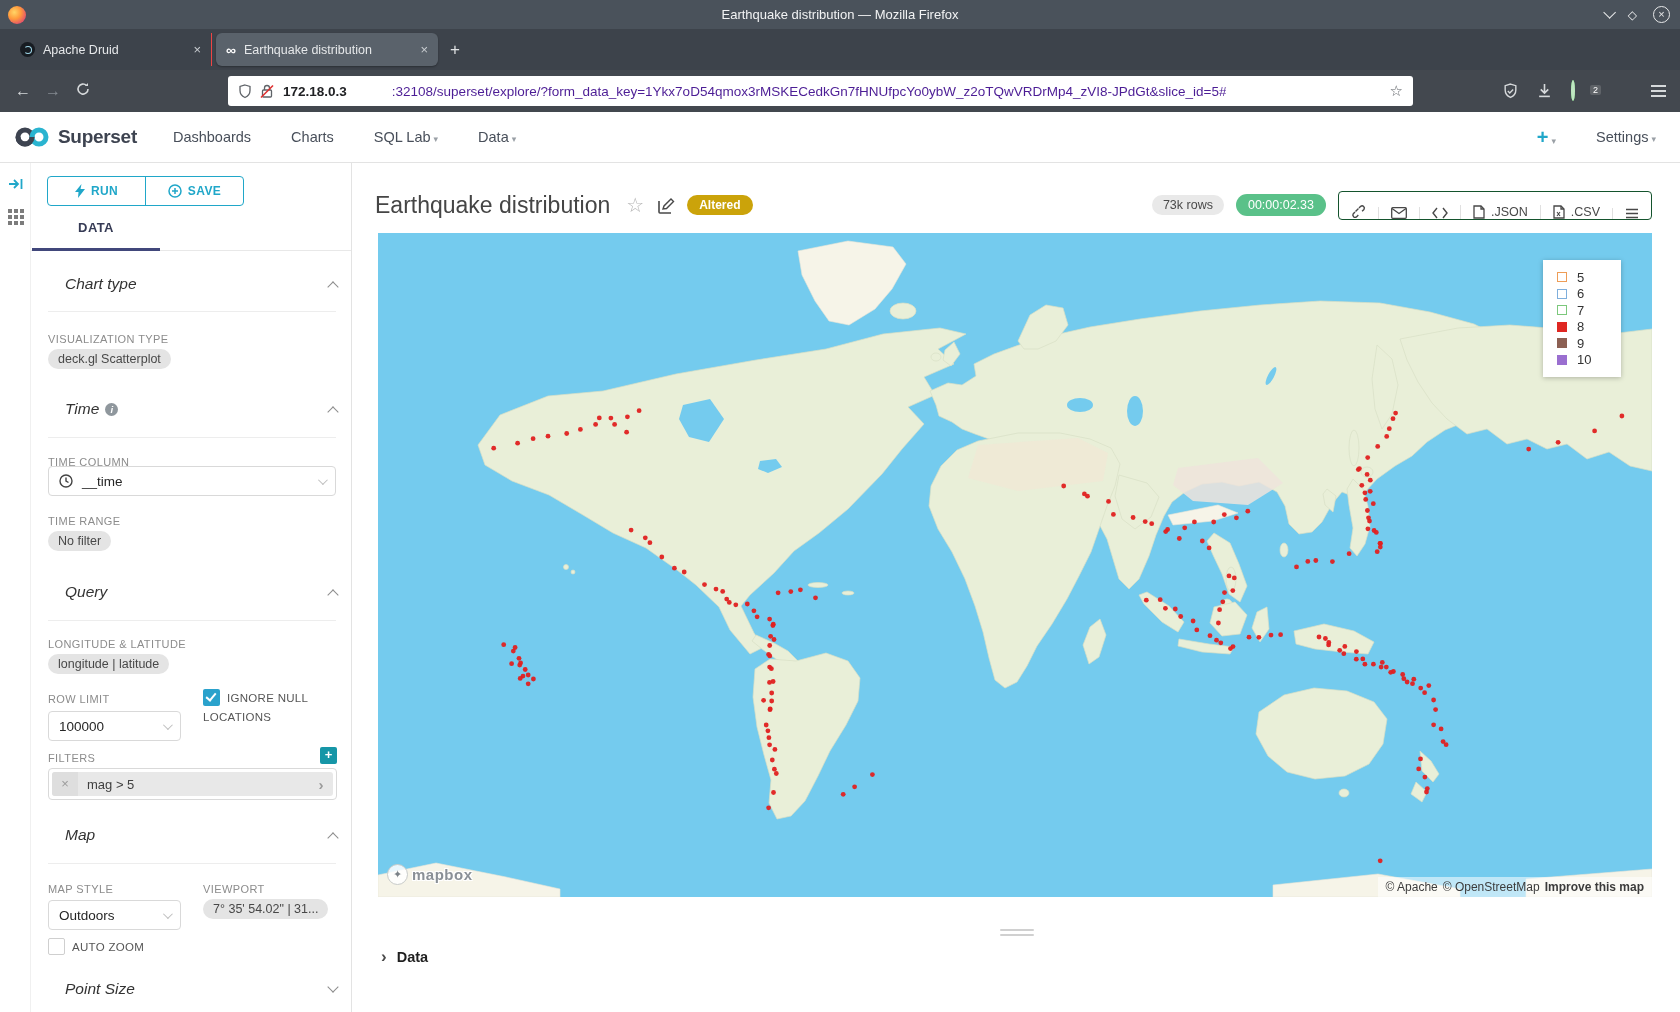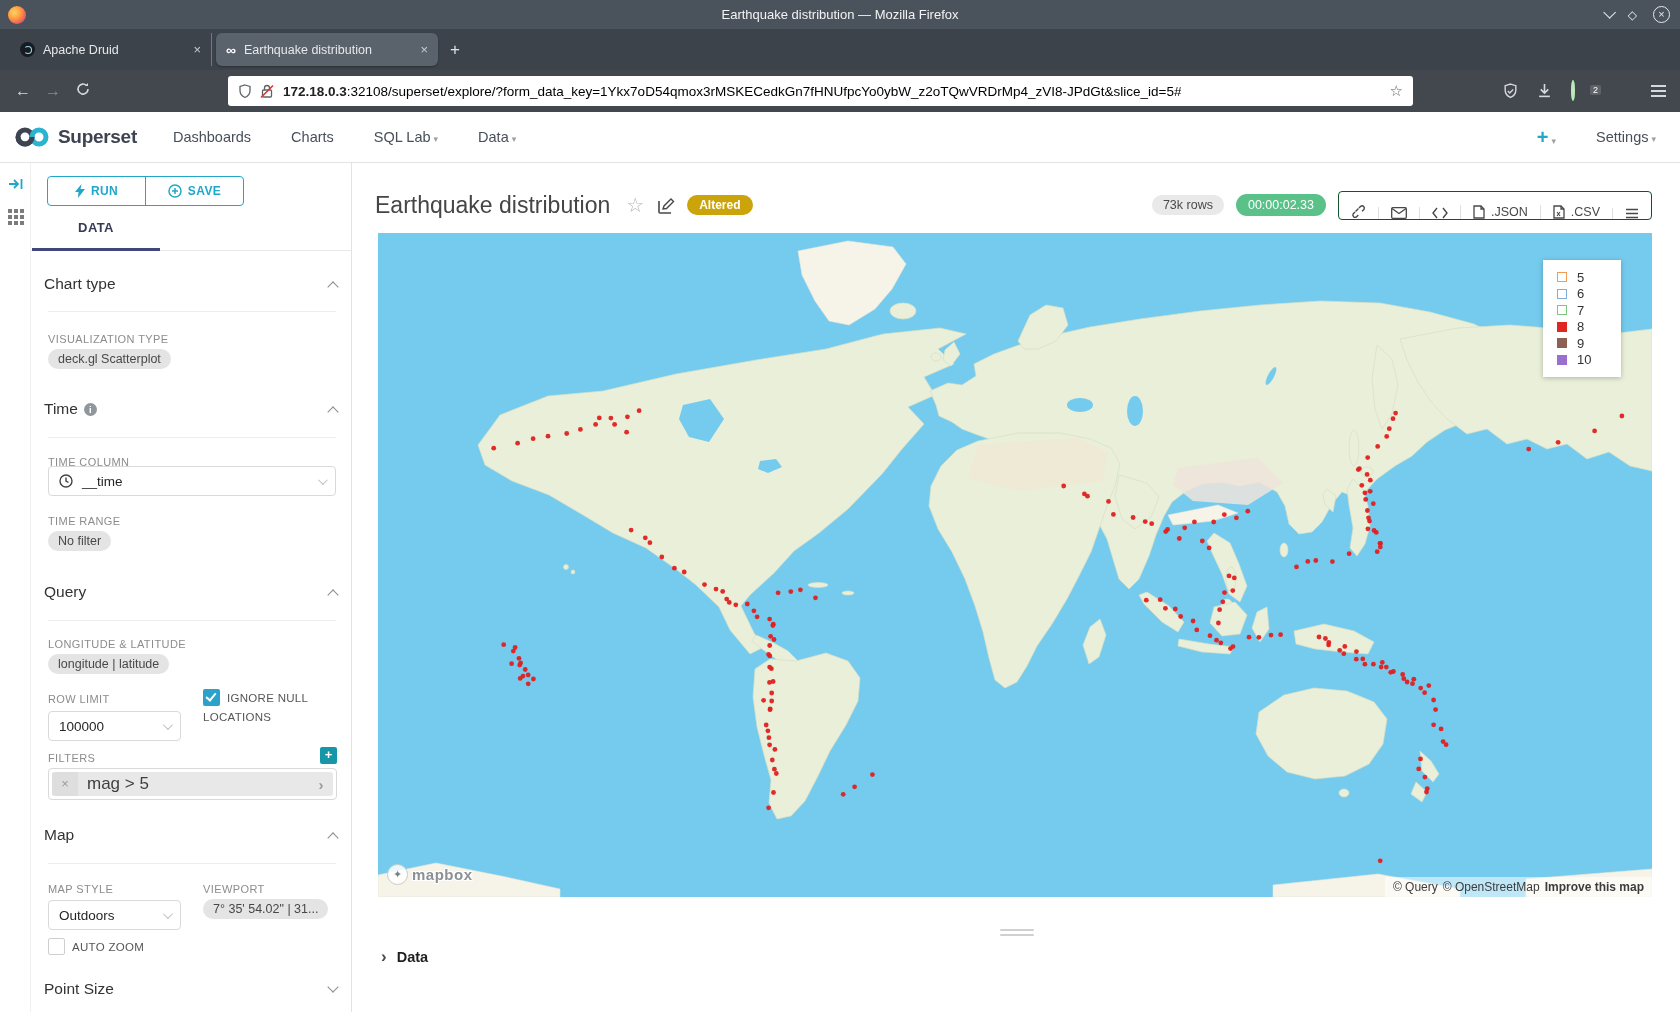--- a/index.html
+++ b/index.html
@@ -24,21 +24,21 @@
   .fav-druid { width:15px; height:15px; border-radius:50%; background:#171c22; display:flex; align-items:center; justify-content:center; }
   .fav-druid i { display:block; width:8px; height:8px; border:1.6px solid #9fd8ea; border-radius:50%; border-left-color:transparent; }
   .fav-superset { color:#fff; font-size:14px; font-weight:bold; line-height:1; }
   .newtab { color:#dfe1e3; font-size:17px; margin-left:12px; }
 
   .urlbar { position:absolute; left:0; top:70px; width:1680px; height:42px; background:#43484f; display:flex; align-items:center; }
   .nav-ico { color:#d6d9db; font-size:16px; width:30px; text-align:center; }
   .nav-ico.dim { color:#858b92; }
   .url-field { margin-left:100px; position:absolute; left:128px; width:1185px; height:30px; background:#fff; border-radius:3px; display:flex; align-items:center; padding:0 10px; }
   .url-text { font-size:13.5px; color:#202124; white-space:nowrap; overflow:hidden; }
-  .url-text .rest { color:#000000; }
+  .url-text .rest { color:#4c1d95;margin-left:45px; }
   .url-star { margin-left:auto; color:#5f6368; font-size:15px; }
   .tb-right { position:absolute; right:14px; display:flex; align-items:center; gap:19px; }
   .tb-ic { color:#d6d9db; font-size:15px; position:relative; }
   .circ-green { width:15px; height:15px; border-radius:50%; background:#49b54f; border:2px solid #bfe6c1; }
   .shield-red { width:14px; height:16px; background:#c91f1f; clip-path:polygon(0 0,100% 0,100% 60%,50% 100%,0 60%); }
   .badge2 { position:absolute; top:-6px; right:-7px; background:#5f6368; color:#fff; font-size:9px; padding:0 3px; border-radius:2px; }
   .cookie { width:15px; height:15px; border-radius:50%; background:#c98344; box-shadow:inset -2px -2px 0 #a3622a; }
   .pinwheel { width:15px; height:15px; border-radius:50%; background:conic-gradient(#4285f4,#34a853,#fbbc04,#ea4335,#9b59b6,#4285f4); }
   .burger i, .burger { display:block; }
   .burger { width:15px; }
@@ -60,40 +60,40 @@
   .strip-ic { margin:14px 0 0 8px; }
 
   .panel { position:absolute; left:31px; top:0; width:321px; height:849px; border-right:1px solid #e3e3e3; background:#fff; }
   .runsave { position:absolute; left:16px; top:13px; width:197px; height:30px; border:1px solid #20a7c9; border-radius:4px; display:flex; }
   .rs-btn { flex:1; display:flex; align-items:center; justify-content:center; gap:6px; color:#20a7c9; font-size:12px; font-weight:bold; letter-spacing:.4px;text-align:center; }
   .rs-btn + .rs-btn { border-left:1px solid #20a7c9; }
   .ptabs { position:absolute; left:0; top:45px; width:100%; height:43px; border-bottom:1px solid #e8e8e8; }
   .ptab { position:absolute; left:1px; width:128px; text-align:center; line-height:40px; font-size:13px; font-weight:bold; color:#363b55; letter-spacing:.4px; }
   .ptab-ind { position:absolute; left:1px; bottom:-1px; width:128px; height:3px; background:#41477b; }
 
-  .sec-h { position:absolute; left:13px; font-size:15.5px; color:#333; }
+  .sec-h { position:absolute; left:34px; font-size:15.5px; color:#333;font-style:italic; }
   .divider { position:absolute; left:17px; right:15px; height:1px; background:#ededed; }
   .lbl { position:absolute; font-size:11px; color:#8c8c8c; letter-spacing:.4px; }
   .pill { position:absolute; height:20px; line-height:20px; padding:0 10px; background:#e4e4e4; border-radius:10px; font-size:12.5px; color:#484848; white-space:nowrap; }
   .chev { position:absolute; right:14px; width:8px; height:8px; border-right:1.7px solid #8c8c8c; border-bottom:1.7px solid #8c8c8c; }
   .chev.up { transform:rotate(-135deg); }
   .chev.down { transform:rotate(45deg); }
   .select { position:absolute; height:30px; background:#fff; border:1px solid #d9d9d9; border-radius:4px; display:flex; align-items:center; padding:0 10px; font-size:13.5px; color:#262626; }
   .select .sel-chev { margin-left:auto; width:7px; height:7px; border-right:1.5px solid #bfbfbf; border-bottom:1.5px solid #bfbfbf; transform:rotate(45deg) translateY(-2px); }
   .info-i { display:inline-block; width:13px; height:13px; border-radius:50%; background:#8f979d; color:#fff; font-size:9.5px; text-align:center; line-height:13px; font-weight:bold; vertical-align:1px; margin-left:6px; }
   .cbx { display:inline-block; width:17px; height:17px; border-radius:2px; vertical-align:-4px; margin-right:7px; }
   .cbx.checked { background:#2aa2cc; position:relative; }
   .cbx.checked:after { content:""; position:absolute; left:5px; top:2px; width:4px; height:8px; border-right:2px solid #fff; border-bottom:2px solid #fff; transform:rotate(40deg); }
   .cbx.empty { background:#fff; border:1.5px solid #cfcfcf; }
   .cbx-lbl { font-size:11.5px; color:#565656; letter-spacing:.3px; line-height:18px; }
   .plusbtn { position:absolute; width:17px; height:17px; background:#1696a7; border-radius:2px; color:#fff; font-size:13px; font-weight:bold; text-align:center; line-height:16px; }
   .filterbox { position:absolute; left:17px; top:605px; width:289px; height:32px; border:1px solid #d9d9d9; border-radius:4px; background:#fff; padding:3px; display:flex; }
   .filter-pill { flex:1; background:#e8e8e8; border-radius:3px; display:flex; align-items:center; overflow:hidden; }
   .fp-x { width:26px; text-align:center; color:#9b9b9b; font-size:13px; background:#dedede; line-height:24px; }
-  .fp-txt { padding-left:9px; font-size:17px; color:#3f3f3f; flex:1; }
+  .fp-txt { padding-left:9px; font-size:13px; color:#3f3f3f; flex:1; }
   .fp-arrow { width:24px; text-align:center; color:#9b9b9b; font-size:15px; font-weight:bold; }
 
   
   .main { position:absolute; left:352px; top:0; width:1328px; height:849px; }
   .chart-head { position:absolute; left:0; top:0; width:100%; height:70px; display:flex; align-items:center; padding:14px 28px 0 23px; }
   .chart-title { font-size:23px; color:#454545; }
   .head-star { color:#b6b6b6; font-size:20px; margin-left:16px; }
   .head-edit { margin-left:14px; }
   .badge-altered { margin-left:12px; height:20px; line-height:20px; padding:0 12px; border-radius:10px; font-size:12px; font-weight:bold; color:#fff; }
   .head-right { margin-left:auto; display:flex; align-items:center; gap:12px; }
@@ -653,21 +653,21 @@
               <span class="legend-swatch" style="border-color: rgb(154, 111, 208); background: rgb(154, 111, 208);"></span>
               <span class="legend-lab">10</span>
             </div>
         </div>
 
         <div class="mb-logo">
           <span class="mb-circle">✦</span>
           <span class="mb-word">mapbox</span>
         </div>
         <div class="attrib">
-          <span>© Query</span>
+          <span>© Apache</span>
           <span>© OpenStreetMap</span>
           <b>Improve this map</b>
         </div>
       </div>
 
       <div class="drag-handle">
           <i></i>
           <i></i>
         </div>
       <div class="data-collapse">

